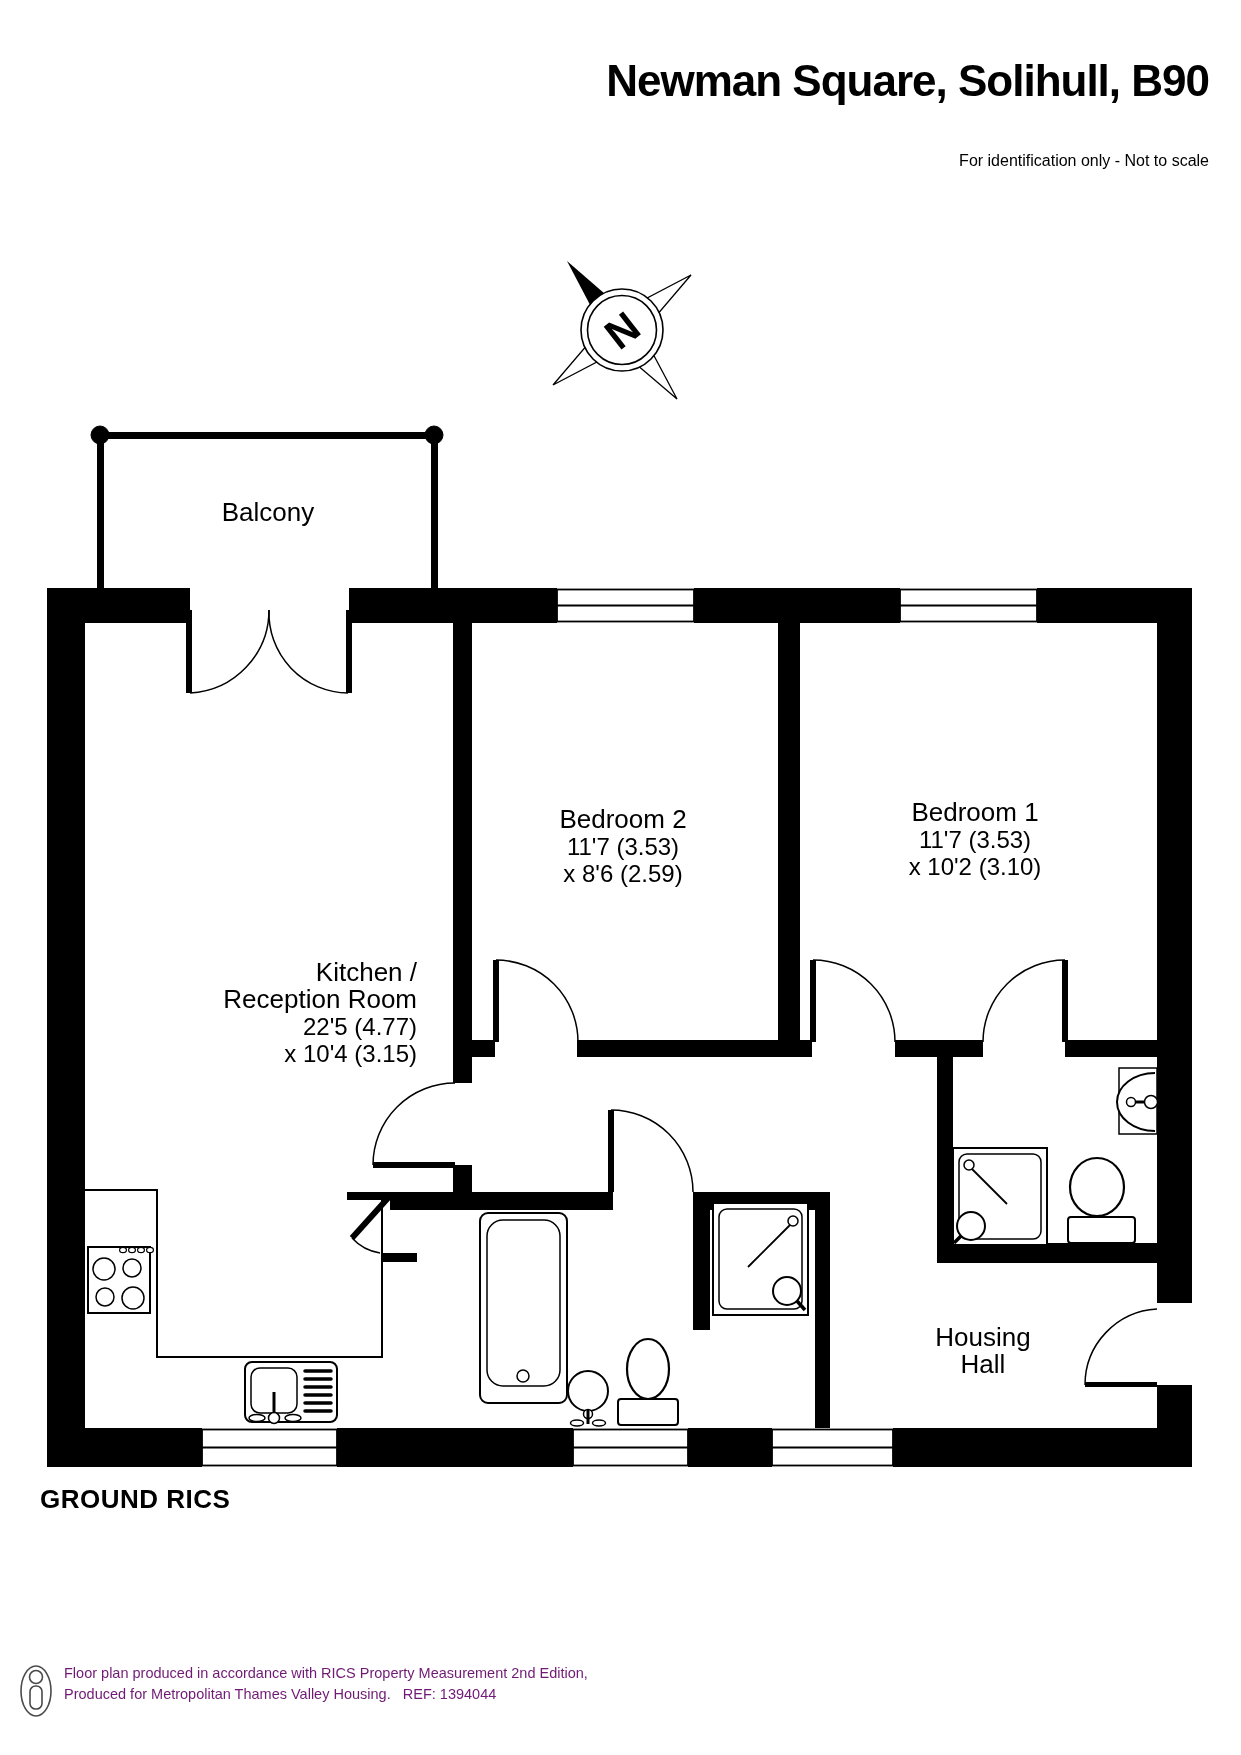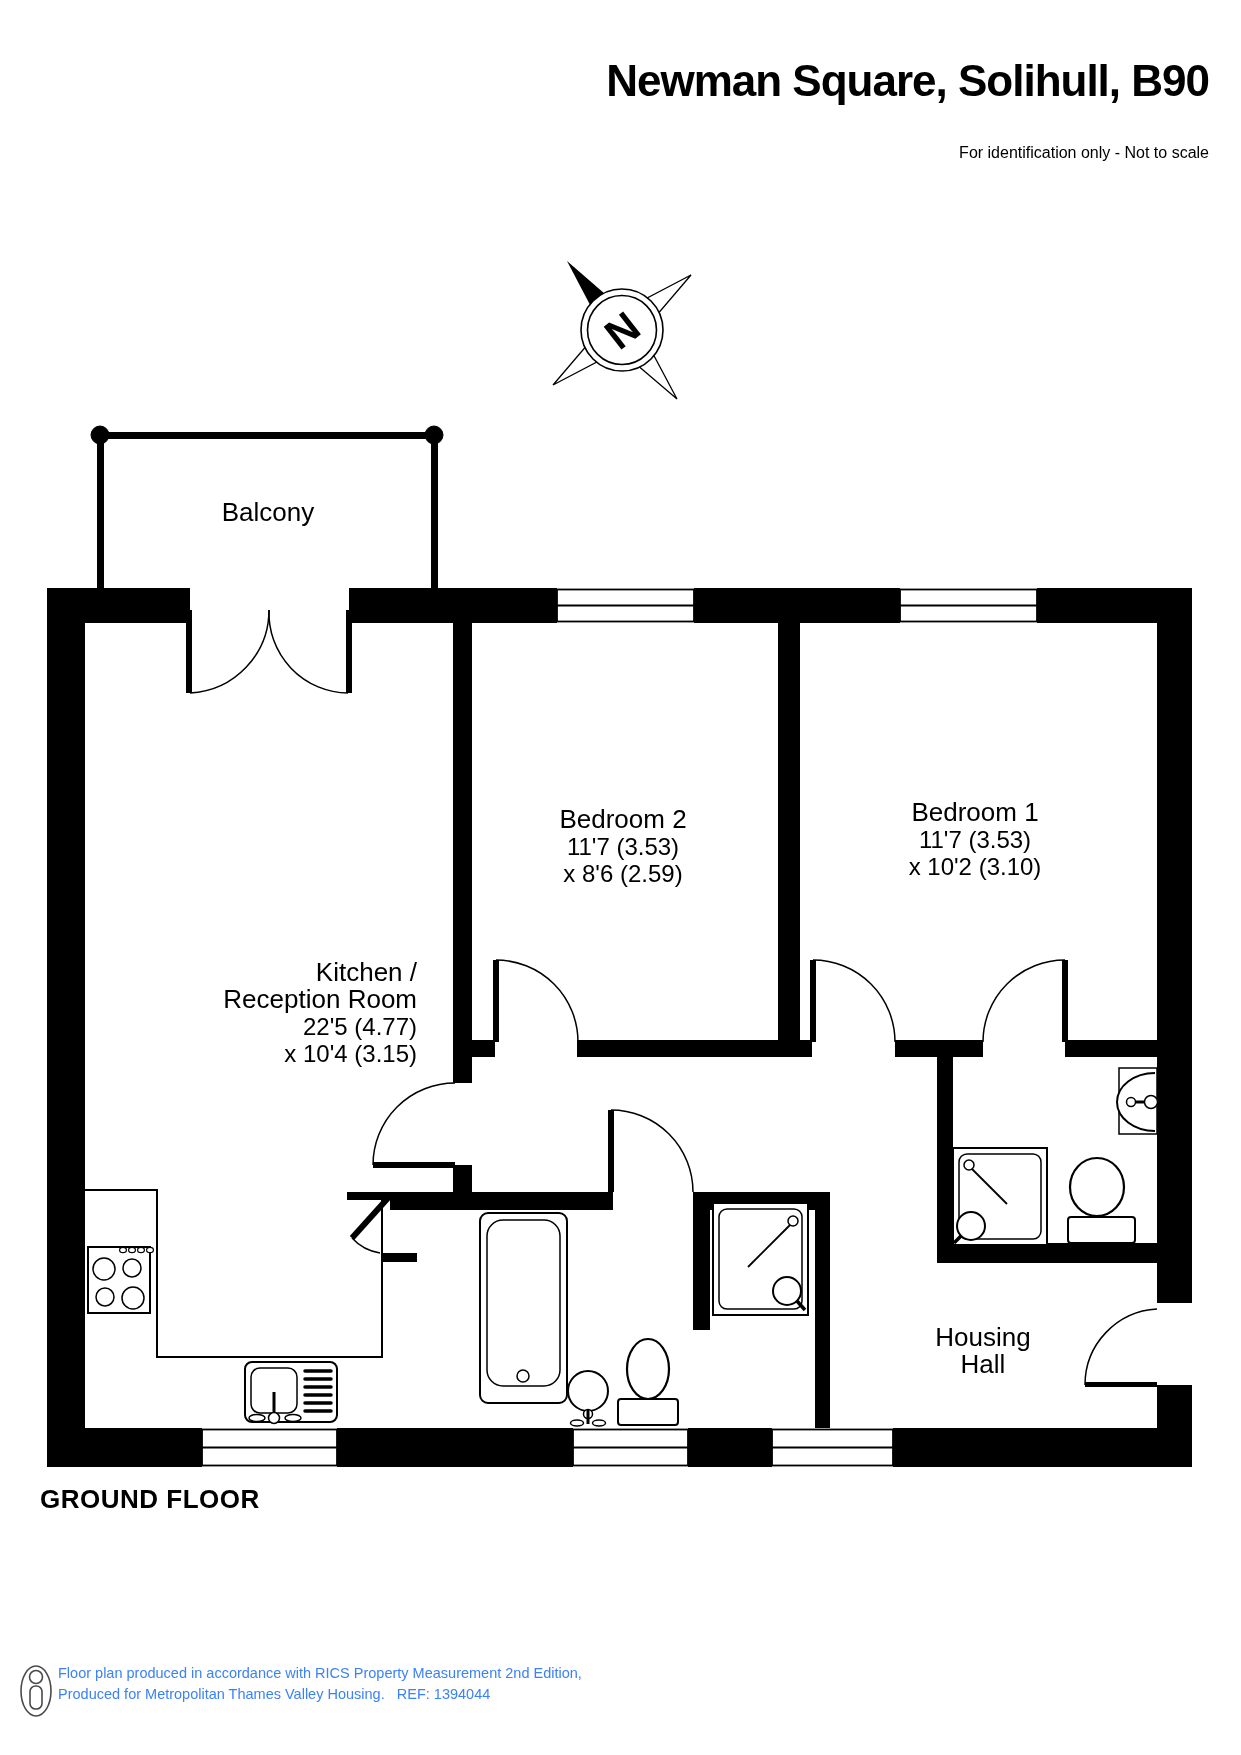--- a/index.html
+++ b/index.html
@@ -5,30 +5,30 @@
   * { margin:0; padding:0; box-sizing:border-box; }
   html,body { background:#fff; }
   #canvas {
     position:relative; width:1241px; height:1755px; background:#ffffff;
     font-family:"Liberation Sans", sans-serif; color:#000; overflow:hidden;
   }
   #plan-svg { position:absolute; left:0; top:0; width:1241px; height:1755px; }
   .hdr { position:absolute; right:32px; text-align:right; white-space:nowrap;margin-top:18px; }
   #title { top:38px; font-size:44px; font-weight:bold; letter-spacing:-1px; }
   #area  { top:96px; font-size:26px; }
-  #note  { top:126px; font-size:16px; }
+  #note  { top:134px; font-size:16px; }
   .room-label { position:absolute; text-align:center; font-size:24px; line-height:27px; }
   .rl-name { font-weight:normal; font-size:26px; }
   #lbl-balcony   { left:118px; top:499px;  width:300px; }
   #lbl-kitchen   { left:117px; top:959px;  width:300px;text-align:right; }
   #lbl-bedroom2  { left:473px; top:806px;  width:300px; }
   #lbl-bedroom1  { left:825px; top:799px;  width:300px; }
   #lbl-entrance  { left:883px; top:1324px; width:200px; }
   #floor-label { position:absolute; left:40px; top:1484px; font-size:26px; font-weight:bold; letter-spacing:0.5px; }
-  #footer-text { position:absolute; left:58px; top:1663px; font-size:14.5px; line-height:21px; color:#3b82f6; }
+  #footer-text { position:absolute; left:64px; top:1663px; font-size:14.5px; line-height:21px; color:#701a75; }
   #footer-text span { display:block; }
 </style>
 </head>
 <body>
 
 <div id="canvas">
 
   <svg id="plan-svg" viewBox="0 0 1241 1755" xmlns="http://www.w3.org/2000/svg">
 
     <g fill="#000000">
@@ -267,20 +267,20 @@
     <div class="rl-name">Bedroom 1</div>
     <div>11'7 (3.53)</div>
     <div>x 10'2 (3.10)</div>
   </div>
 
   <div class="room-label" id="lbl-entrance">
     <div class="rl-name">Housing</div>
     <div class="rl-name">Hall</div>
   </div>
 
-  <div id="floor-label">GROUND FLOOR</div>
+  <div id="floor-label">GROUND RICS</div>
 
   <div id="footer-text">
     <span>Floor plan produced in accordance with RICS Property Measurement 2nd Edition,</span>
     <span>Produced for Metropolitan Thames Valley Housing.&nbsp;&nbsp;&nbsp;REF: 1394044</span>
   </div>
 
 </div>
 
 </body></html>

